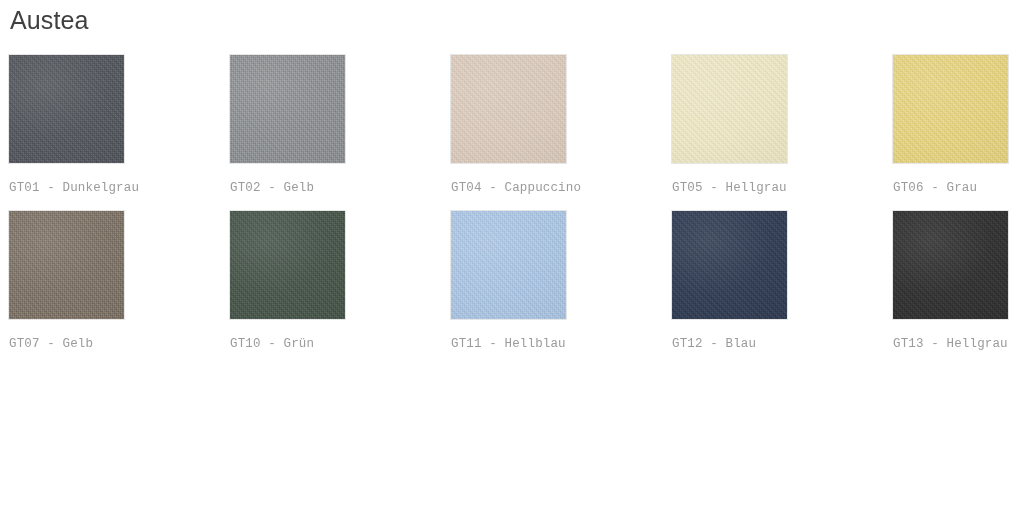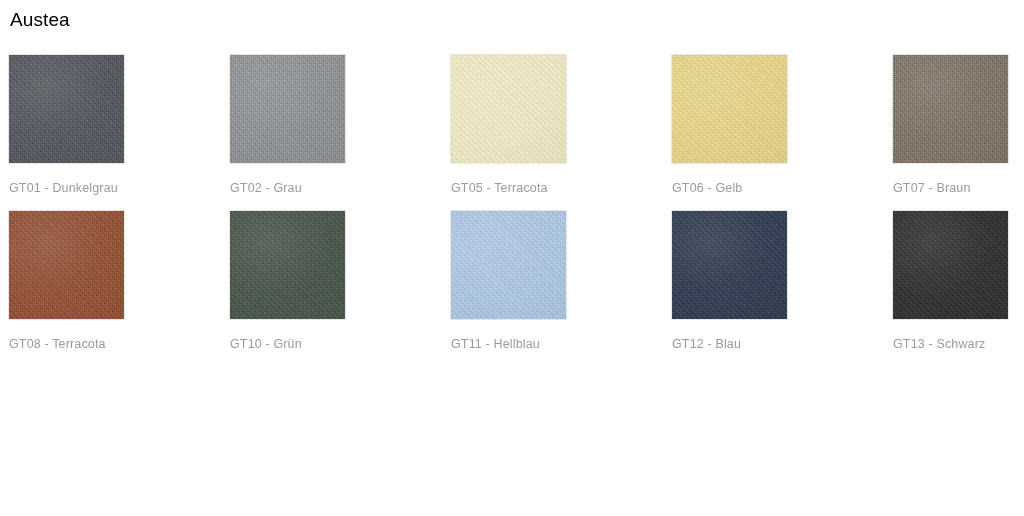--- a/index.html
+++ b/index.html
@@ -17,24 +17,24 @@
   .page {
     position: relative;
     width: 1024px;
     height: 516px;
     box-sizing: border-box;
     padding: 0 8px;
   }
   .collection-title {
     margin: 0;
     padding: 8px 0 0 2px;
-    font-size: 19px;
+    font-size: 25px;
     line-height: 24px;
     font-weight: 400;
-    color: #000000;
+    color: #404040;
     letter-spacing: 0.1px;
   }
   .swatch-grid {
     margin-top: 22px;
     display: grid;
     grid-template-columns: repeat(5, 221px);
     grid-auto-rows: 156px;
   }
   .swatch-cell {
     position: relative;
@@ -82,20 +82,21 @@
   }
   .swatch-label {
     position: absolute;
     left: 1px;
     top: 126px;
     font-size: 12.5px;
     line-height: 16px;
     color: #9b9b9b;
     white-space: nowrap;
     letter-spacing: 0.15px;
+    font-family: Liberation Mono, monospace;
   }
 </style>
 </head>
 <body>
 
 <div class="page">
 
   <h1 class="collection-title">Austea</h1>
 
   <div class="swatch-grid">
@@ -104,49 +105,49 @@
           <div class="swatch-fill" style="--swatch-color: #51555b;"></div>
           <div class="swatch-sheen"></div>
         </div>
         <div class="swatch-label">GT01 - Dunkelgrau</div>
       </div>
       <div class="swatch-cell">
         <div class="swatch-tile">
           <div class="swatch-fill" style="--swatch-color: #8a8d90;"></div>
           <div class="swatch-sheen"></div>
         </div>
-        <div class="swatch-label">GT02 - Grau</div>
+        <div class="swatch-label">GT02 - Gelb</div>
+      </div>
+      <div class="swatch-cell">
+        <div class="swatch-tile">
+          <div class="swatch-fill" style="--swatch-color: #d8c9bb;"></div>
+          <div class="swatch-sheen"></div>
+        </div>
+        <div class="swatch-label">GT04 - Cappuccino</div>
       </div>
       <div class="swatch-cell">
         <div class="swatch-tile">
           <div class="swatch-fill" style="--swatch-color: #ece5c0;"></div>
           <div class="swatch-sheen"></div>
         </div>
-        <div class="swatch-label">GT05 - Terracota</div>
+        <div class="swatch-label">GT05 - Hellgrau</div>
       </div>
       <div class="swatch-cell">
         <div class="swatch-tile">
           <div class="swatch-fill" style="--swatch-color: #e3d183;"></div>
           <div class="swatch-sheen"></div>
         </div>
-        <div class="swatch-label">GT06 - Gelb</div>
+        <div class="swatch-label">GT06 - Grau</div>
       </div>
       <div class="swatch-cell">
         <div class="swatch-tile">
           <div class="swatch-fill" style="--swatch-color: #7b7063;"></div>
           <div class="swatch-sheen"></div>
         </div>
-        <div class="swatch-label">GT07 - Braun</div>
-      </div>
-      <div class="swatch-cell">
-        <div class="swatch-tile">
-          <div class="swatch-fill" style="--swatch-color: #8e4e34;"></div>
-          <div class="swatch-sheen"></div>
-        </div>
-        <div class="swatch-label">GT08 - Terracota</div>
+        <div class="swatch-label">GT07 - Gelb</div>
       </div>
       <div class="swatch-cell">
         <div class="swatch-tile">
           <div class="swatch-fill" style="--swatch-color: #465349;"></div>
           <div class="swatch-sheen"></div>
         </div>
         <div class="swatch-label">GT10 - Grün</div>
       </div>
       <div class="swatch-cell">
         <div class="swatch-tile">
@@ -160,17 +161,17 @@
           <div class="swatch-fill" style="--swatch-color: #2f3a4e;"></div>
           <div class="swatch-sheen"></div>
         </div>
         <div class="swatch-label">GT12 - Blau</div>
       </div>
       <div class="swatch-cell">
         <div class="swatch-tile">
           <div class="swatch-fill" style="--swatch-color: #2e2e2e;"></div>
           <div class="swatch-sheen"></div>
         </div>
-        <div class="swatch-label">GT13 - Schwarz</div>
+        <div class="swatch-label">GT13 - Hellgrau</div>
       </div>
     </div>
 
 </div>
 
 </body></html>

